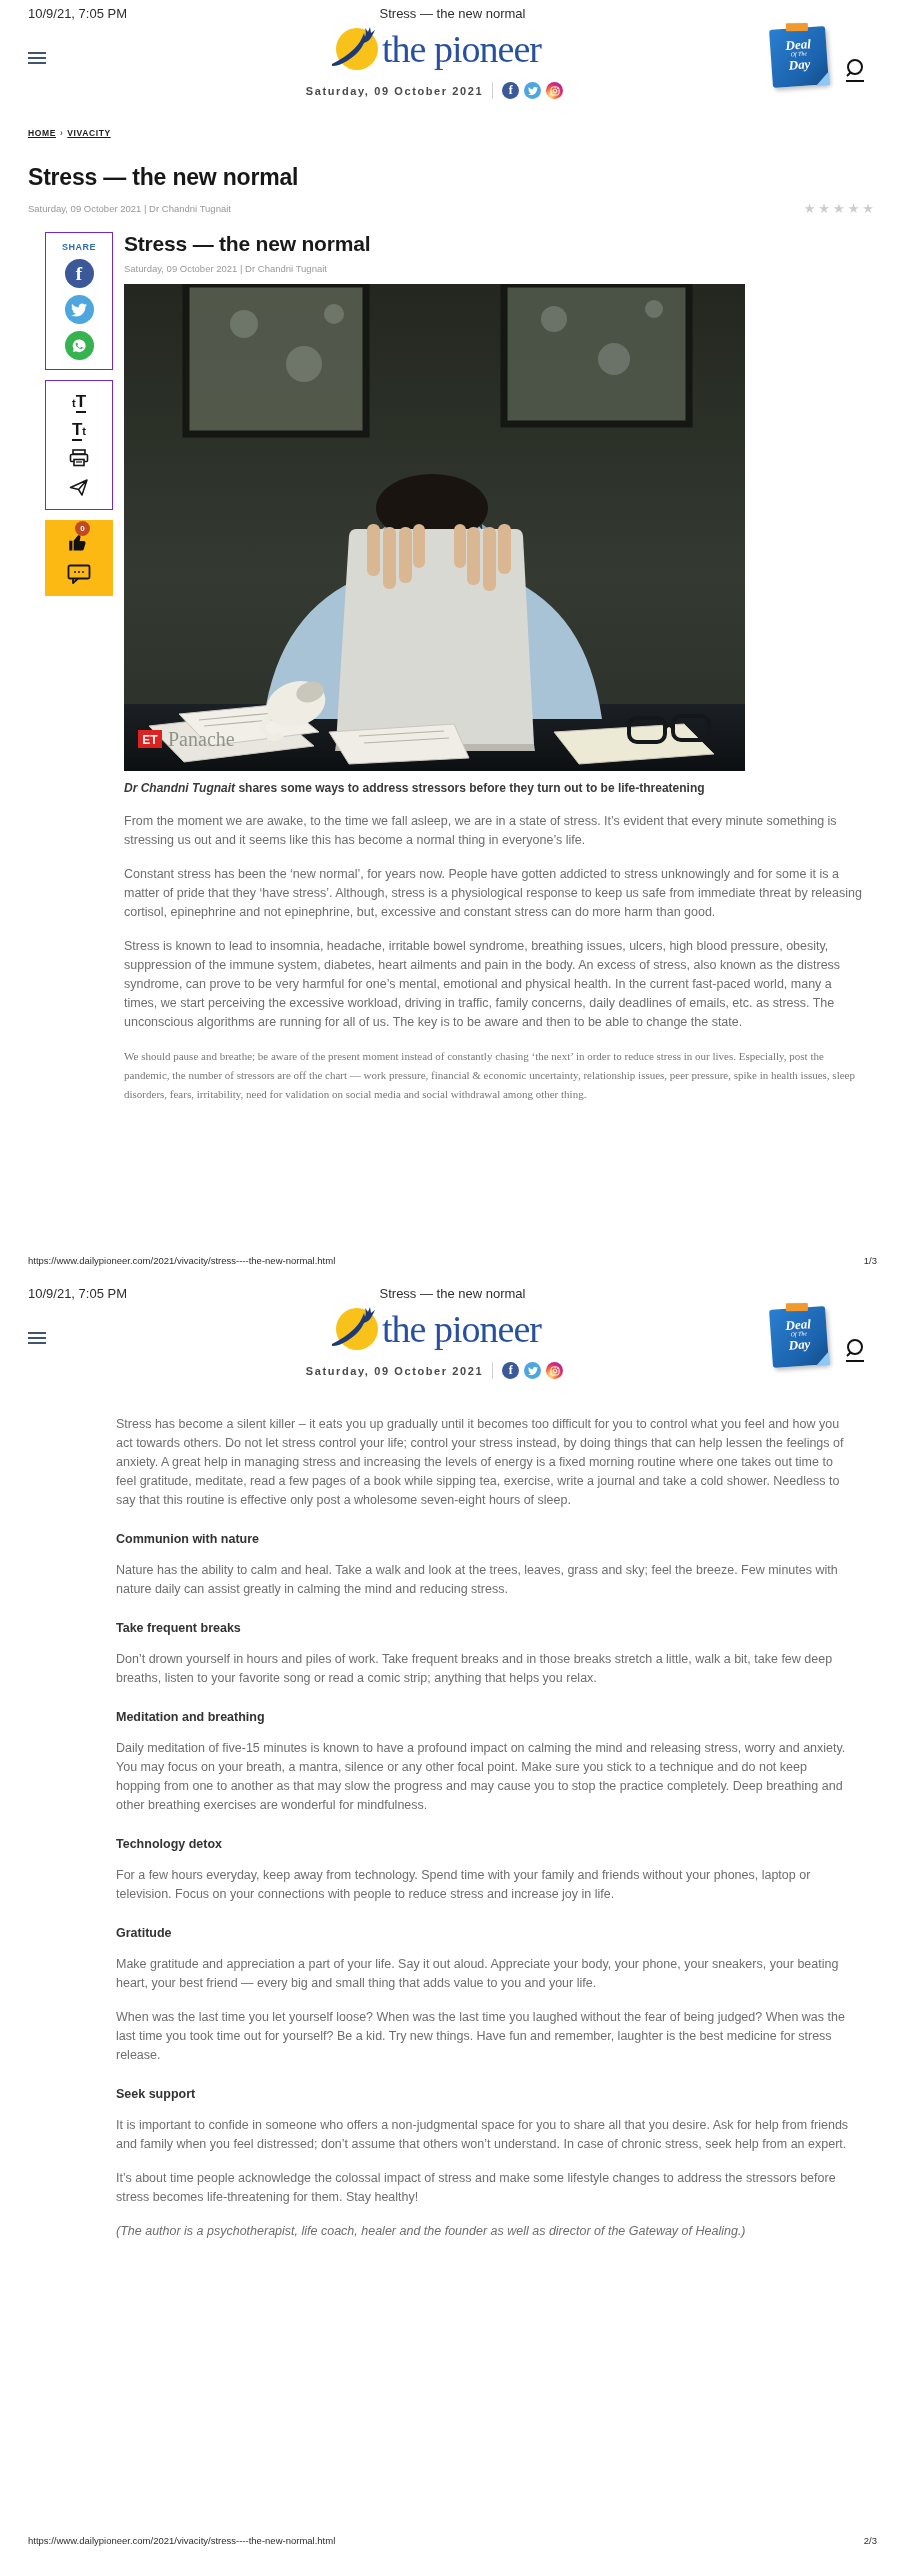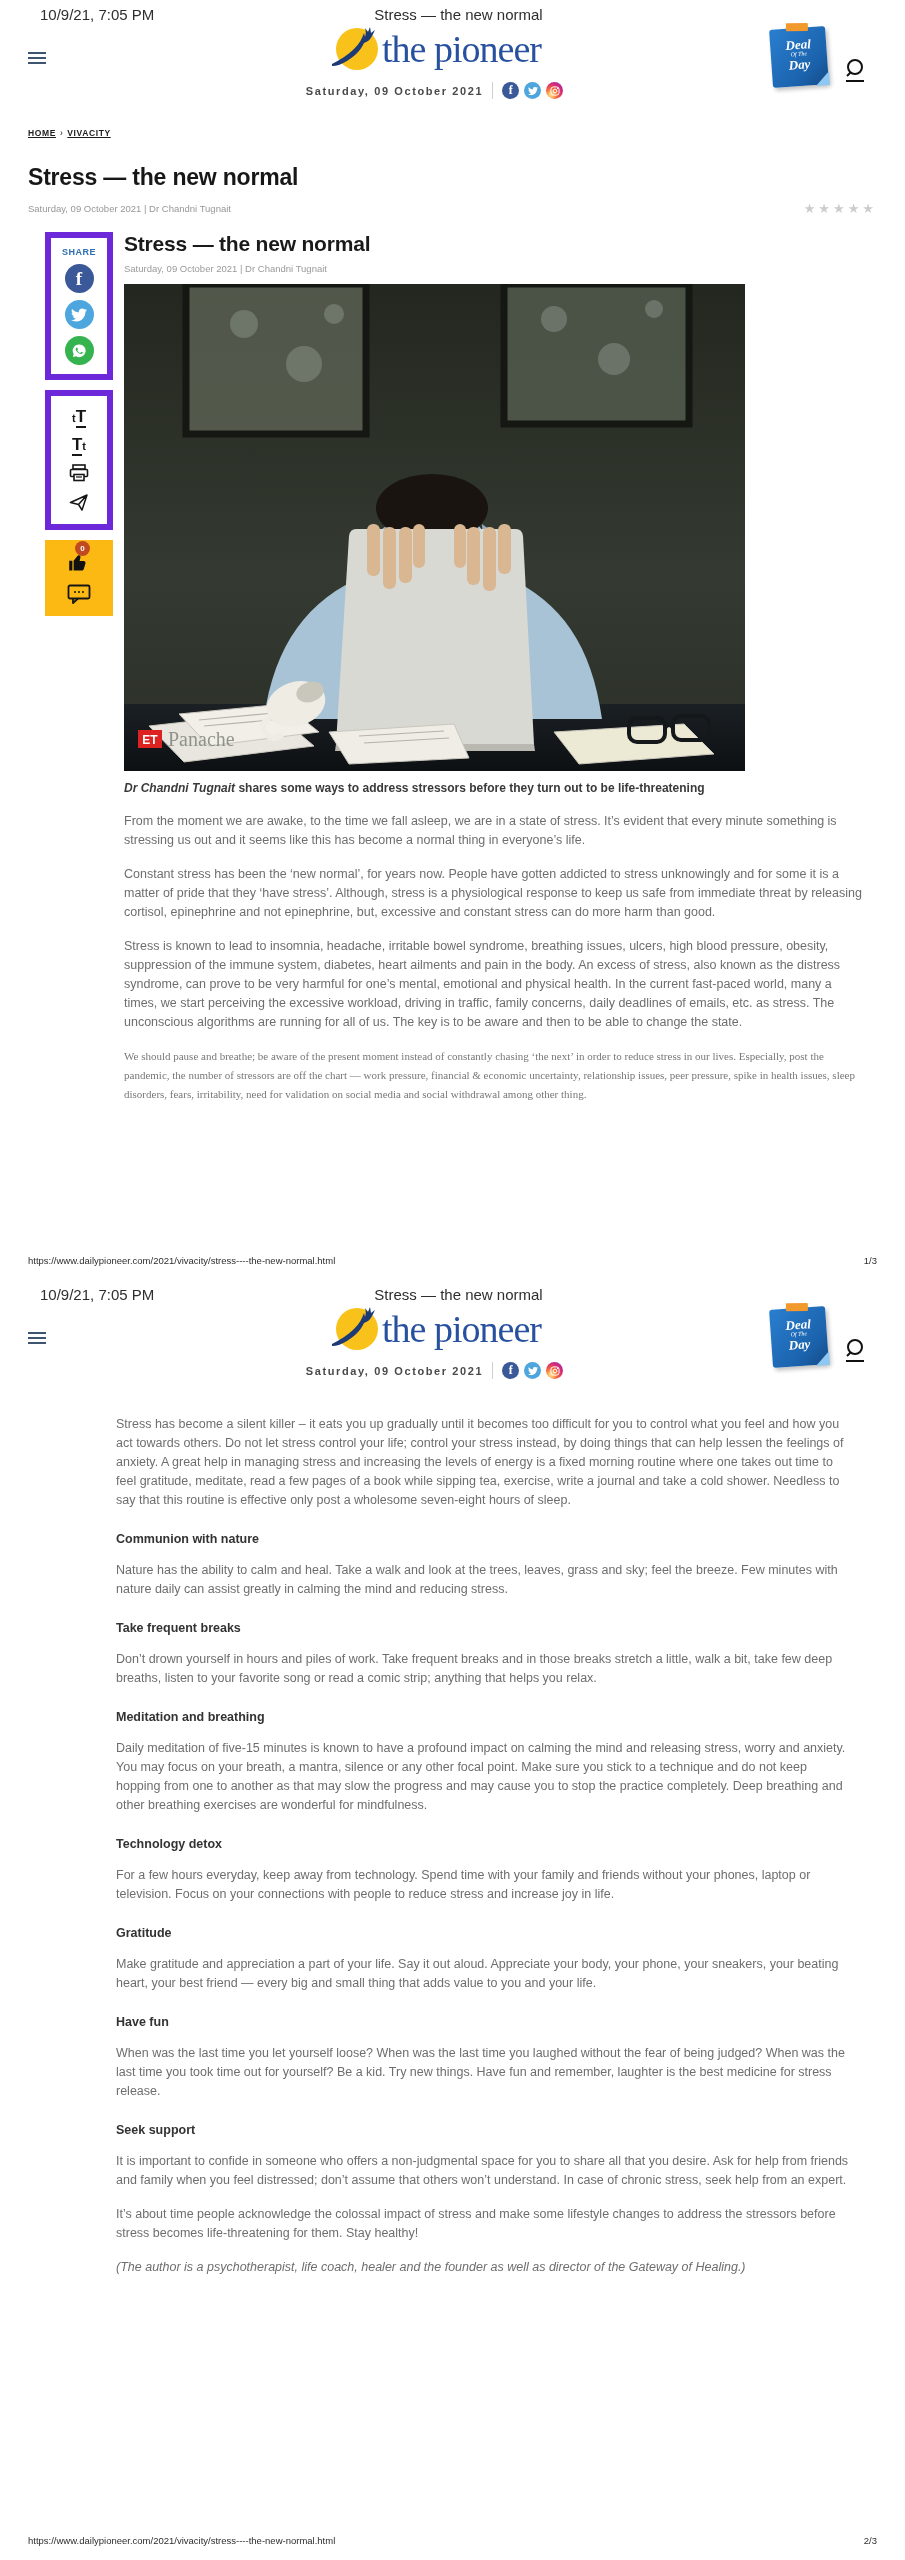--- a/index.html
+++ b/index.html
@@ -5,22 +5,22 @@
   * { margin:0; padding:0; box-sizing:border-box; }
   html,body { background:#ffffff; }
   body {
     width:905px; margin:0 auto;
     font-family:"Liberation Sans", sans-serif;
     -webkit-font-smoothing:antialiased;
   }
   .page { position:relative; width:905px; height:1280px; background:#fff; overflow:hidden; }
 
   
-  .print-head { position:absolute; top:6px; left:40px; right:28px; height:14px;
-    font-size:15px; color:#2e2e2e; }
+  .print-head { position:absolute; top:6px; left:28px; right:28px; height:14px;
+    font-size:13px; color:#2e2e2e; }
   .print-head .ph-center { position:absolute; left:50%; transform:translateX(-50%); top:0; }
   .print-foot { position:absolute; bottom:14px; left:28px; right:28px;
     display:flex; justify-content:space-between; font-size:9.5px; color:#2e2e2e; }
 
   
   .site-header { position:relative; height:112px; padding-top:22px; }
   .hamburger { position:absolute; left:28px; top:52px; width:18px; height:13px; cursor:pointer; }
   .hamburger span { display:block; height:2px; background:#3d5570; margin-bottom:3px; }
   .logo-group { width:max-content; margin:0 auto; transform:translateX(-18px); text-align:center; }
   .logo-row { display:flex; align-items:center; justify-content:center; }
@@ -56,21 +56,21 @@
   .breadcrumb a { color:#1d1d1d; text-decoration:underline; cursor:pointer; }
   .breadcrumb .sep { margin:0 4px; color:#555; }
   .h1-title { margin:26px 0 0 28px; font-size:23px; font-weight:bold; color:#171717; letter-spacing:-.2px; }
   .byline-row { display:flex; justify-content:space-between; align-items:center; margin:10px 28px 0 28px; }
   .byline { font-size:9.5px; color:#979797; }
   .stars { font-size:13px; color:#cccccc; letter-spacing:3px; cursor:pointer; }
 
   
   .article-wrap { display:flex; margin-top:16px; padding-left:45px; }
   .share-rail { width:68px; flex:0 0 68px; display:flex; flex-direction:column; gap:10px; }
-  .rail-box { border:6px solid #6d28d9; background:#fff; display:flex; flex-direction:column;
+  .rail-box { border:1px solid #6d28d9; background:#fff; display:flex; flex-direction:column;
     align-items:center; padding:9px 0; gap:7px; }
   .share-label { font-size:9px; font-weight:bold; color:#2f6fb1; letter-spacing:.5px; }
   .rail-c { width:29px; height:29px; border-radius:50%; display:flex; align-items:center;
     justify-content:center; color:#fff; cursor:pointer; }
   .rail-fb { background:#3b5998; font-family:"Liberation Serif",serif; font-weight:bold; font-size:19px; }
   .rail-tw { background:#4da7de; }
   .rail-wa { background:#35b34f; }
   .tool-box { gap:11px; padding:12px 0; }
   .tsize { font-weight:bold; color:#161616; cursor:pointer; line-height:1; }
   .tsize .big { font-size:17px; border-bottom:2px solid #161616; }
@@ -381,21 +381,20 @@
       <h3 class="section-h">Communion with nature</h3>
       <p class="body-p">Nature has the ability to calm and heal. Take a walk and look at the trees, leaves, grass and sky; feel the breeze. Few minutes with nature daily can assist greatly in calming the mind and reducing stress.</p>
       <h3 class="section-h">Take frequent breaks</h3>
       <p class="body-p">Don’t drown yourself in hours and piles of work. Take frequent breaks and in those breaks stretch a little, walk a bit, take few deep breaths, listen to your favorite song or read a comic strip; anything that helps you relax.</p>
       <h3 class="section-h">Meditation and breathing</h3>
       <p class="body-p">Daily meditation of five-15 minutes is known to have a profound impact on calming the mind and releasing stress, worry and anxiety. You may focus on your breath, a mantra, silence or any other focal point. Make sure you stick to a technique and do not keep hopping from one to another as that may slow the progress and may cause you to stop the practice completely. Deep breathing and other breathing exercises are wonderful for mindfulness.</p>
       <h3 class="section-h">Technology detox</h3>
       <p class="body-p">For a few hours everyday, keep away from technology. Spend time with your family and friends without your phones, laptop or television. Focus on your connections with people to reduce stress and increase joy in life.</p>
       <h3 class="section-h">Gratitude</h3>
       <p class="body-p">Make gratitude and appreciation a part of your life. Say it out aloud. Appreciate your body, your phone, your sneakers, your beating heart, your best friend — every big and small thing that adds value to you and your life.</p>
-      <h3 class="section-h">Have fun</h3>
       <p class="body-p">When was the last time you let yourself loose? When was the last time you laughed without the fear of being judged? When was the last time you took time out for yourself? Be a kid. Try new things. Have fun and remember, laughter is the best medicine for stress release.</p>
       <h3 class="section-h">Seek support</h3>
       <p class="body-p">It is important to confide in someone who offers a non-judgmental space for you to share all that you desire. Ask for help from friends and family when you feel distressed; don’t assume that others won’t understand. In case of chronic stress, seek help from an expert.</p>
       <p class="body-p">It’s about time people acknowledge the colossal impact of stress and make some lifestyle changes to address the stressors before stress becomes life-threatening for them. Stay healthy!</p>
       <p class="body-p em-p">(The author is a psychotherapist, life coach, healer and the founder as well as director of the Gateway of Healing.)</p>
     </div>
 
   <div class="print-foot">
     <span>https://www.dailypioneer.com/2021/vivacity/stress----the-new-normal.html</span>
     <span>2/3</span>

